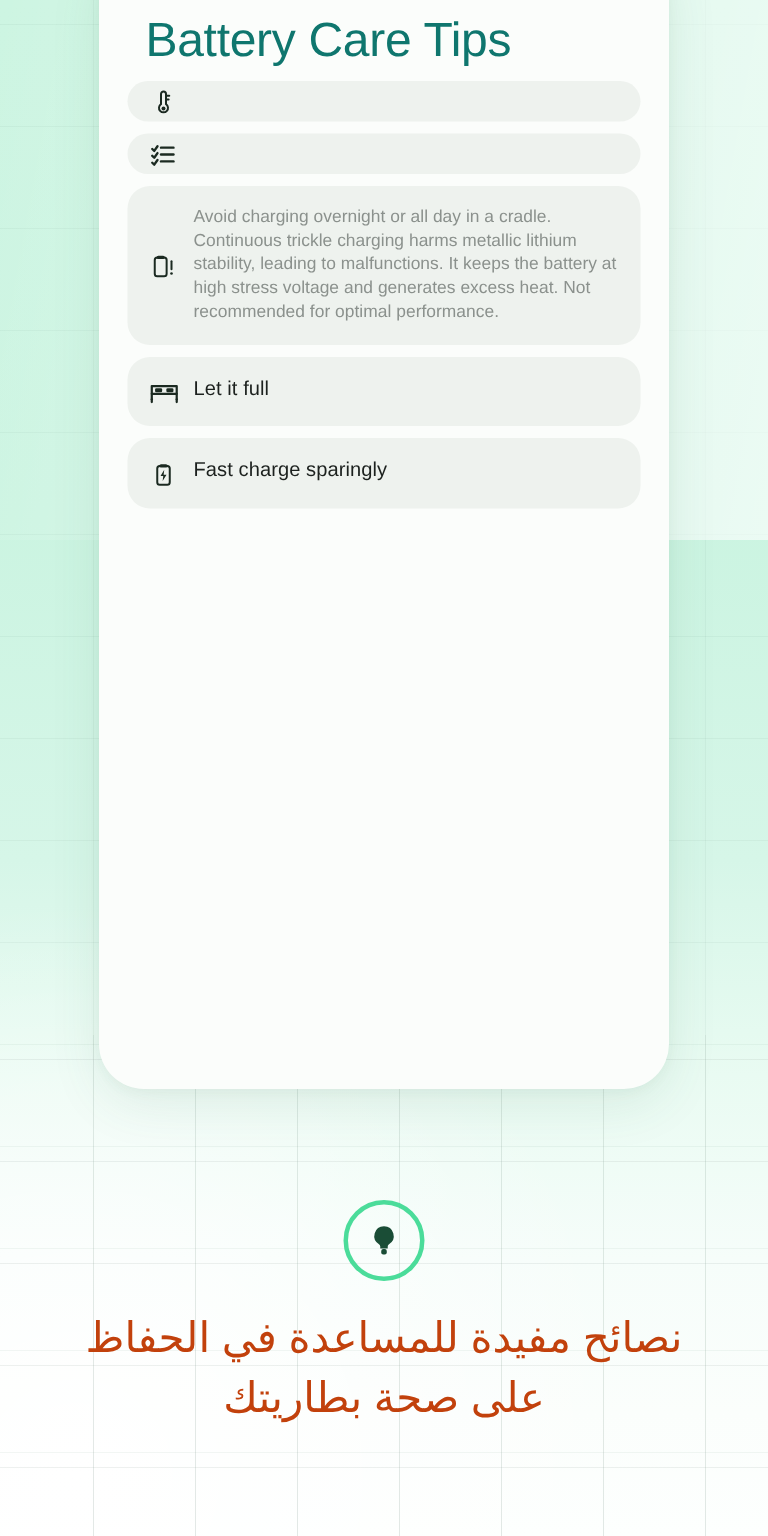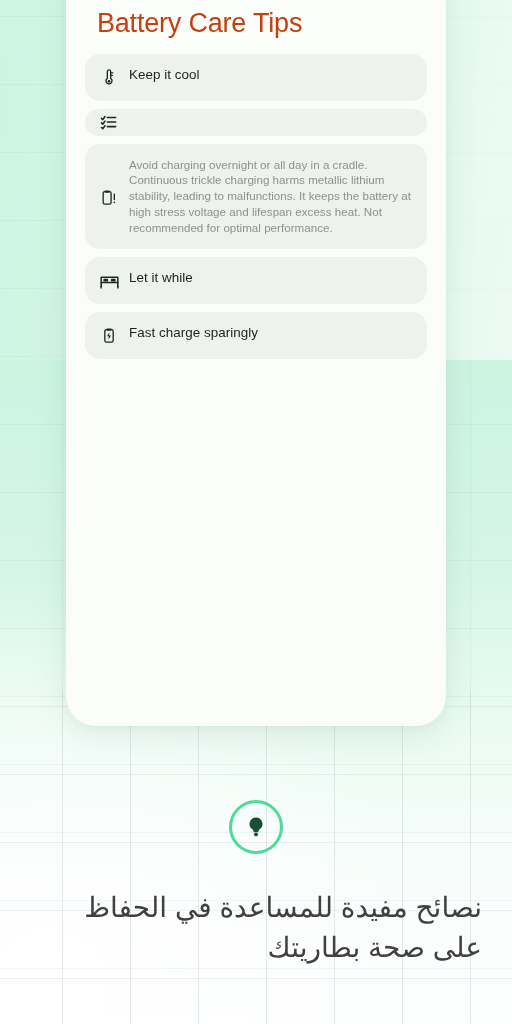--- a/index.html
+++ b/index.html
@@ -73,24 +73,24 @@
     background: #fbfdfb;
     border-radius: 30px;
     box-shadow: 0 10px 34px rgba(60,110,85,0.10), 0 2px 8px rgba(60,110,85,0.05);
     overflow: hidden;
   }
 
   .page-title {
     position: absolute;
     left: 31px;
     top: 44px;
-    font-size: 27px;
+    font-size: 32px;
     font-weight: 400;
     letter-spacing: -0.2px;
-    color: #c2410c;
+    color: #0f766e;
     line-height: 1.15;
   }
 
   .tips-list {
     position: absolute;
     left: 19px;
     top: 90px;
     width: 342px;
   }
 
@@ -151,27 +151,27 @@
     justify-content: center;
     background: transparent;
   }
   .bulb-badge svg { display: block; }
 
   .footer-caption {
     position: absolute;
     left: 30px;
     right: 30px;
     top: 872px;
+    text-align: center;
     direction: rtl;
     font-size: 28px;
     font-weight: 400;
     line-height: 1.42;
-    color: #404040;
+    color: #c2410c;
     letter-spacing: 0px;
-    margin-top: 16px;
   }
 </style>
 </head>
 <body>
 
 <div id="screen">
 
   <div class="bg-base"></div>
   <div class="bg-grid"></div>
   <div class="bg-grid-fine"></div>
@@ -185,21 +185,20 @@
 
       <div class="tip-card">
         <span class="tip-icon">
           <svg width="20" height="20" viewBox="0 0 24 24" fill="none" stroke="currentColor" stroke-width="1.6" stroke-linecap="round" stroke-linejoin="round">
             <path d="M12 3.5a2 2 0 0 0-2 2v8.2a3.6 3.6 0 1 0 4 0V5.5a2 2 0 0 0-2-2z"></path>
             <circle cx="12" cy="17.2" r="1.6" fill="currentColor" stroke="none"></circle>
             <line x1="14" y1="7" x2="16.6" y2="7"></line>
             <line x1="14" y1="10" x2="16.1" y2="10"></line>
           </svg>
         </span>
-        <p class="tip-title">Keep it cool</p>
       </div>
 
       <div class="tip-card">
         <span class="tip-icon">
           <svg width="20" height="20" viewBox="0 0 24 24" fill="none" stroke="currentColor" stroke-width="1.9" stroke-linecap="round" stroke-linejoin="round">
             <line x1="10" y1="6.5" x2="20" y2="6.5"></line>
             <line x1="10" y1="12" x2="20" y2="12"></line>
             <line x1="10" y1="17.5" x2="20" y2="17.5"></line>
             <polyline points="3,7.6 4.6,9.1 7.2,5.4"></polyline>
             <polyline points="3,13.1 4.6,14.6 7.2,10.9"></polyline>
@@ -210,35 +209,35 @@
 
       <div class="tip-card">
         <span class="tip-icon">
           <svg width="20" height="20" viewBox="0 0 24 24" fill="none" stroke="currentColor" stroke-width="1.6" stroke-linecap="round" stroke-linejoin="round">
             <rect x="5" y="5.5" width="9.5" height="15" rx="2"></rect>
             <line x1="7.8" y1="5.5" x2="11.7" y2="5.5" stroke-width="2.6"></line>
             <line x1="18.4" y1="8.5" x2="18.4" y2="15"></line>
             <circle cx="18.4" cy="18.4" r="1.05" fill="currentColor" stroke="none"></circle>
           </svg>
         </span>
-        <p class="tip-body">Avoid charging overnight or all day in a cradle. Continuous trickle charging harms metallic lithium stability, leading to malfunctions. It keeps the battery at high stress voltage and lifespan excess heat. Not recommended for optimal performance.</p>
+        <p class="tip-body">Avoid charging overnight or all day in a cradle. Continuous trickle charging harms metallic lithium stability, leading to malfunctions. It keeps the battery at high stress voltage and generates excess heat. Not recommended for optimal performance.</p>
       </div>
 
       <div class="tip-card">
         <span class="tip-icon">
           <svg width="21" height="21" viewBox="0 0 24 24" fill="none" stroke="currentColor" stroke-width="1.7" stroke-linecap="round" stroke-linejoin="round">
             <path d="M2.5 18.5v-4.2h19v4.2"></path>
             <path d="M2.5 14.3V8.4h19v5.9"></path>
             <rect x="5" y="10" width="5.4" height="3.2" rx="1" fill="currentColor" stroke="none"></rect>
             <rect x="13.6" y="10" width="5.4" height="3.2" rx="1" fill="currentColor" stroke="none"></rect>
             <line x1="2.5" y1="18.5" x2="2.5" y2="20.6"></line>
             <line x1="21.5" y1="18.5" x2="21.5" y2="20.6"></line>
           </svg>
         </span>
-        <p class="tip-title">Let it while</p>
+        <p class="tip-title">Let it full</p>
       </div>
 
       <div class="tip-card">
         <span class="tip-icon">
           <svg width="20" height="20" viewBox="0 0 24 24" fill="none" stroke="currentColor" stroke-width="1.6" stroke-linecap="round" stroke-linejoin="round">
             <rect x="7" y="5.5" width="10" height="15" rx="2"></rect>
             <line x1="10" y1="5.5" x2="14" y2="5.5" stroke-width="2.6"></line>
             <polygon points="12.6,8.6 9.6,13.6 11.8,13.6 11.3,17.6 14.4,12.5 12.1,12.5" fill="currentColor" stroke="none"></polygon>
           </svg>
         </span>

